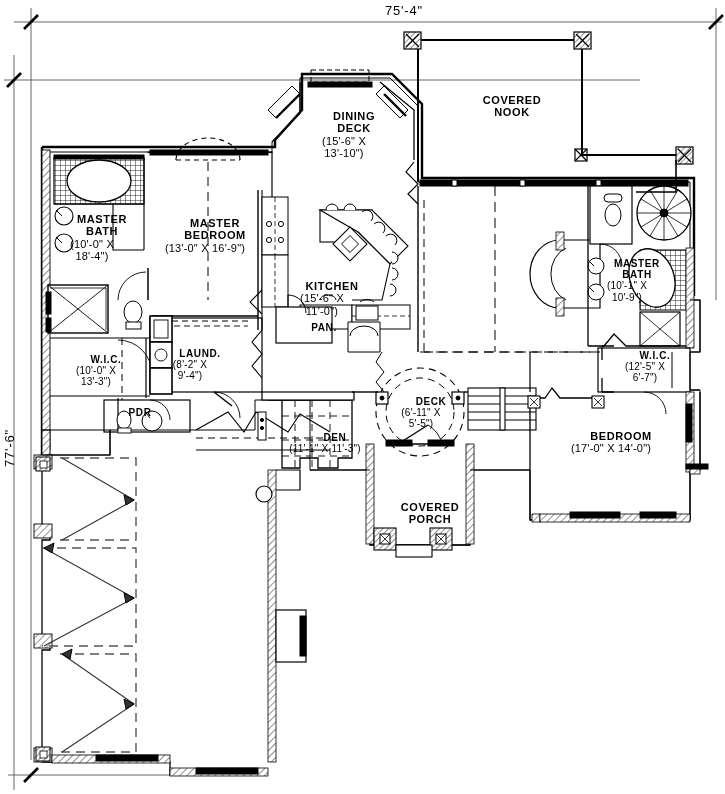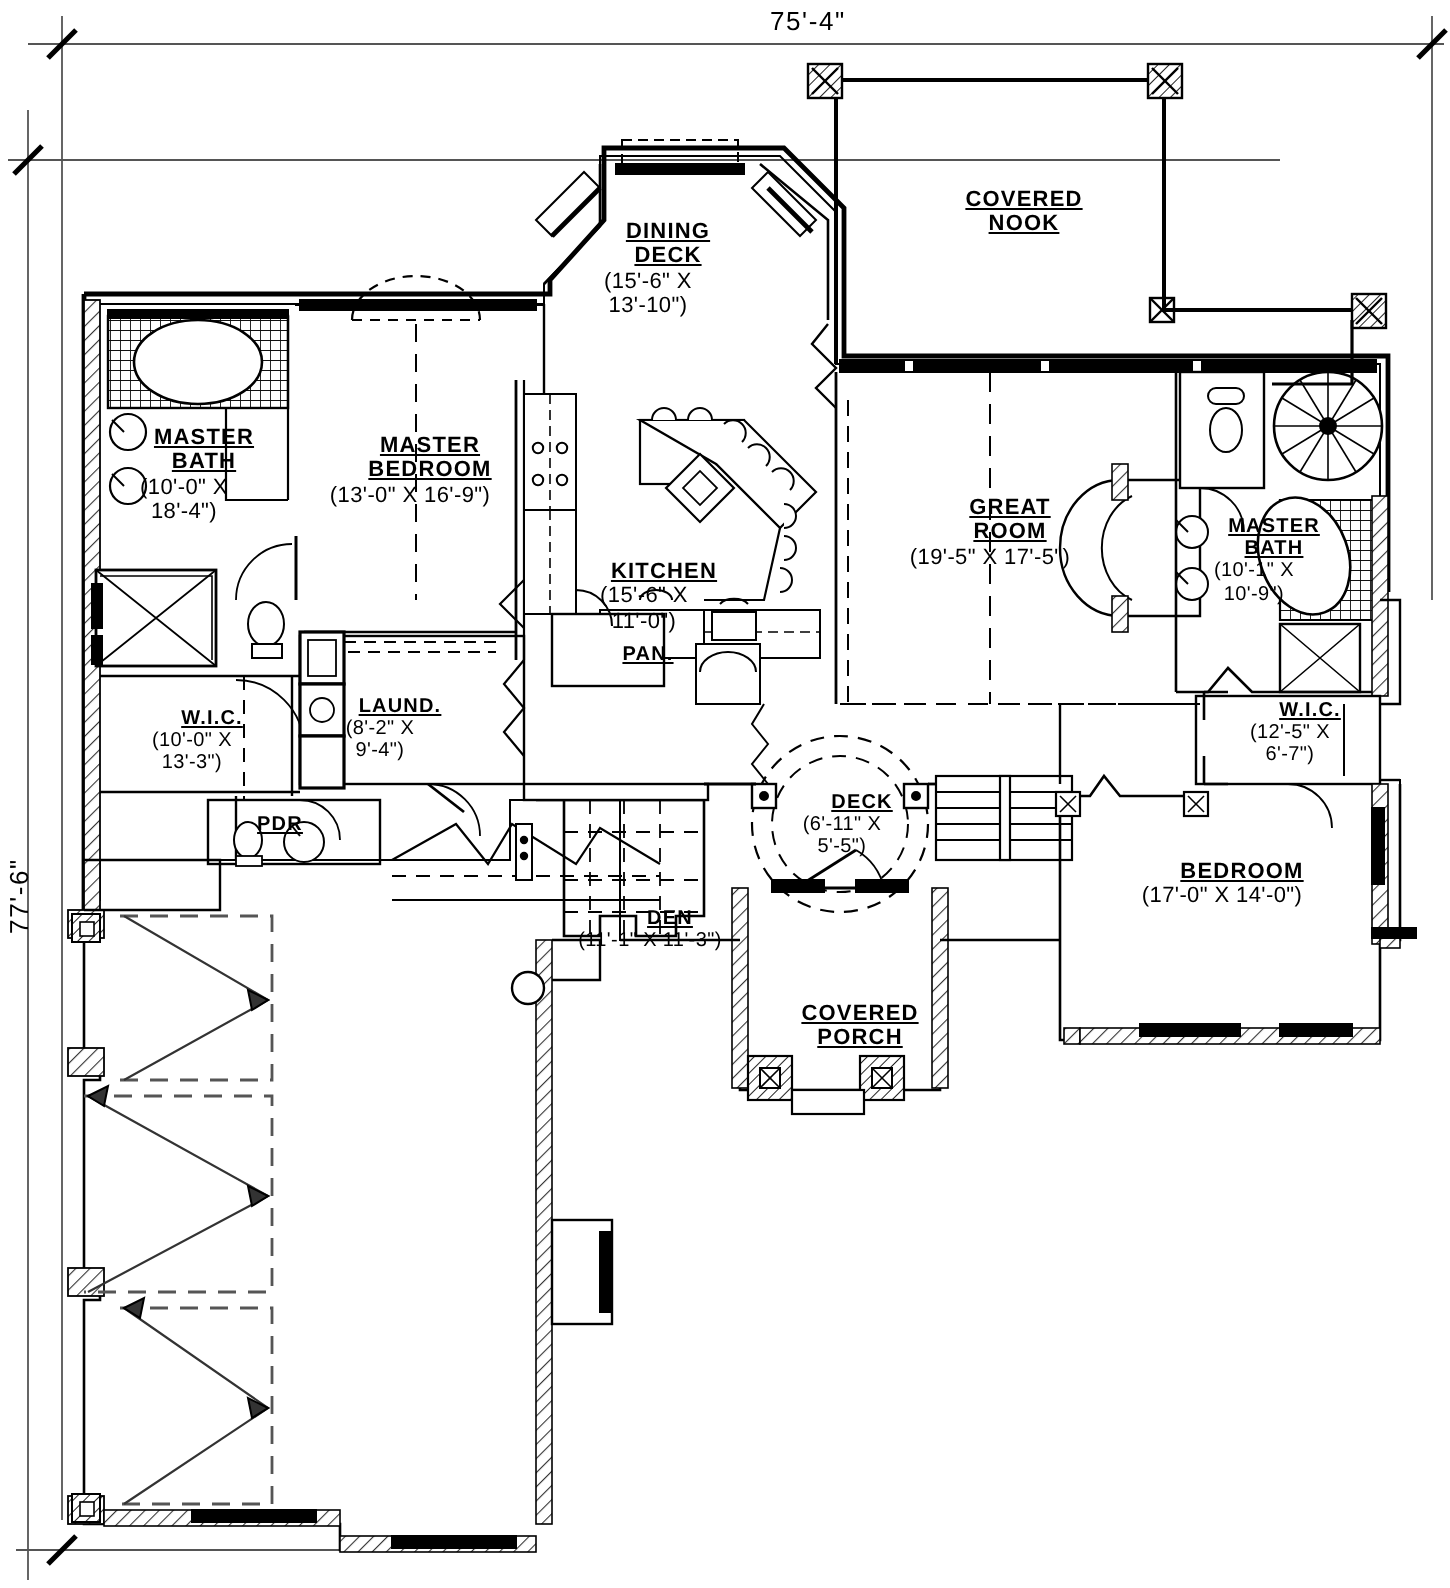--- a/index.html
+++ b/index.html
@@ -18,21 +18,20 @@
     font-family:"Liberation Sans", sans-serif;
     line-height:1.12;
     white-space:nowrap;
     transform:translateX(-50%);
     pointer-events:none;
   }
   .room-label .rl-name{
     display:block;
     font-weight:700;
     letter-spacing:0.6px;
-    text-decoration:underline;
     text-underline-offset:1px;
     padding-left:20px;
   }
   .room-label .rl-dim{
     display:block;
     letter-spacing:0.2px;
   }
   .dim-label{
     position:absolute;
     color:#000000;
@@ -526,21 +525,21 @@
     <span class="rl-dim">(10'-0" X</span>
     <span class="rl-dim">18'-4")</span>
   </div>
 
   <div class="room-label" style="left:205px;top:217px;font-size:11px;">
     <span class="rl-name">MASTER</span>
     <span class="rl-name">BEDROOM</span>
     <span class="rl-dim">(13'-0" X 16'-9")</span>
   </div>
 
-  <div class="room-label" style="left:324px;top:110px;font-size:11px;">
+  <div class="room-label" style="left:344px;top:110px;font-size:11px;">
     <span class="rl-name">DINING</span>
     <span class="rl-name">DECK</span>
     <span class="rl-dim">(15'-6" X</span>
     <span class="rl-dim">13'-10")</span>
   </div>
 
   <div class="room-label" style="left:502px;top:94px;font-size:11px;">
     <span class="rl-name">COVERED</span>
     <span class="rl-name">NOOK</span>
   </div>
@@ -548,25 +547,20 @@
   <div class="room-label" style="left:322px;top:253px;font-size:11px;margin-top:27px;">
     <span class="rl-name">KITCHEN</span>
     <span class="rl-dim">(15'-6" X</span>
     <span class="rl-dim">11'-0")</span>
   </div>
 
   <div class="room-label" style="left:298px;top:322px;font-size:10px;margin-left:16px;">
     <span class="rl-name">PAN.</span>
   </div>
 
-  <div class="room-label" style="left:495px;top:248px;font-size:11px;">
-    <span class="rl-name">GREAT</span>
-    <span class="rl-name">ROOM</span>
-    <span class="rl-dim">(19'-5" X 17'-5")</span>
-  </div>
 
   <div class="room-label" style="left:627px;top:258px;font-size:10px;">
     <span class="rl-name">MASTER</span>
     <span class="rl-name">BATH</span>
     <span class="rl-dim">(10'-1" X</span>
     <span class="rl-dim">10'-9")</span>
   </div>
 
   <div class="room-label" style="left:645px;top:350px;font-size:10px;">
     <span class="rl-name">W.I.C.</span>
@@ -583,21 +577,21 @@
   <div class="room-label" style="left:190px;top:348px;font-size:10px;text-align:center;">
     <span class="rl-name">LAUND.</span>
     <span class="rl-dim">(8'-2" X</span>
     <span class="rl-dim">9'-4")</span>
   </div>
 
   <div class="room-label" style="left:130px;top:407px;font-size:10px;text-align:center;">
     <span class="rl-name">PDR</span>
   </div>
 
-  <div class="room-label" style="left:325px;top:432px;font-size:10px;margin-top:22px;">
+  <div class="room-label" style="left:325px;top:432px;font-size:10px;">
     <span class="rl-name">DEN</span>
     <span class="rl-dim">(11'-1" X 11'-3")</span>
   </div>
 
   <div class="room-label" style="left:421px;top:396px;font-size:10px;">
     <span class="rl-name">DECK</span>
     <span class="rl-dim">(6'-11" X</span>
     <span class="rl-dim">5'-5")</span>
   </div>
 

